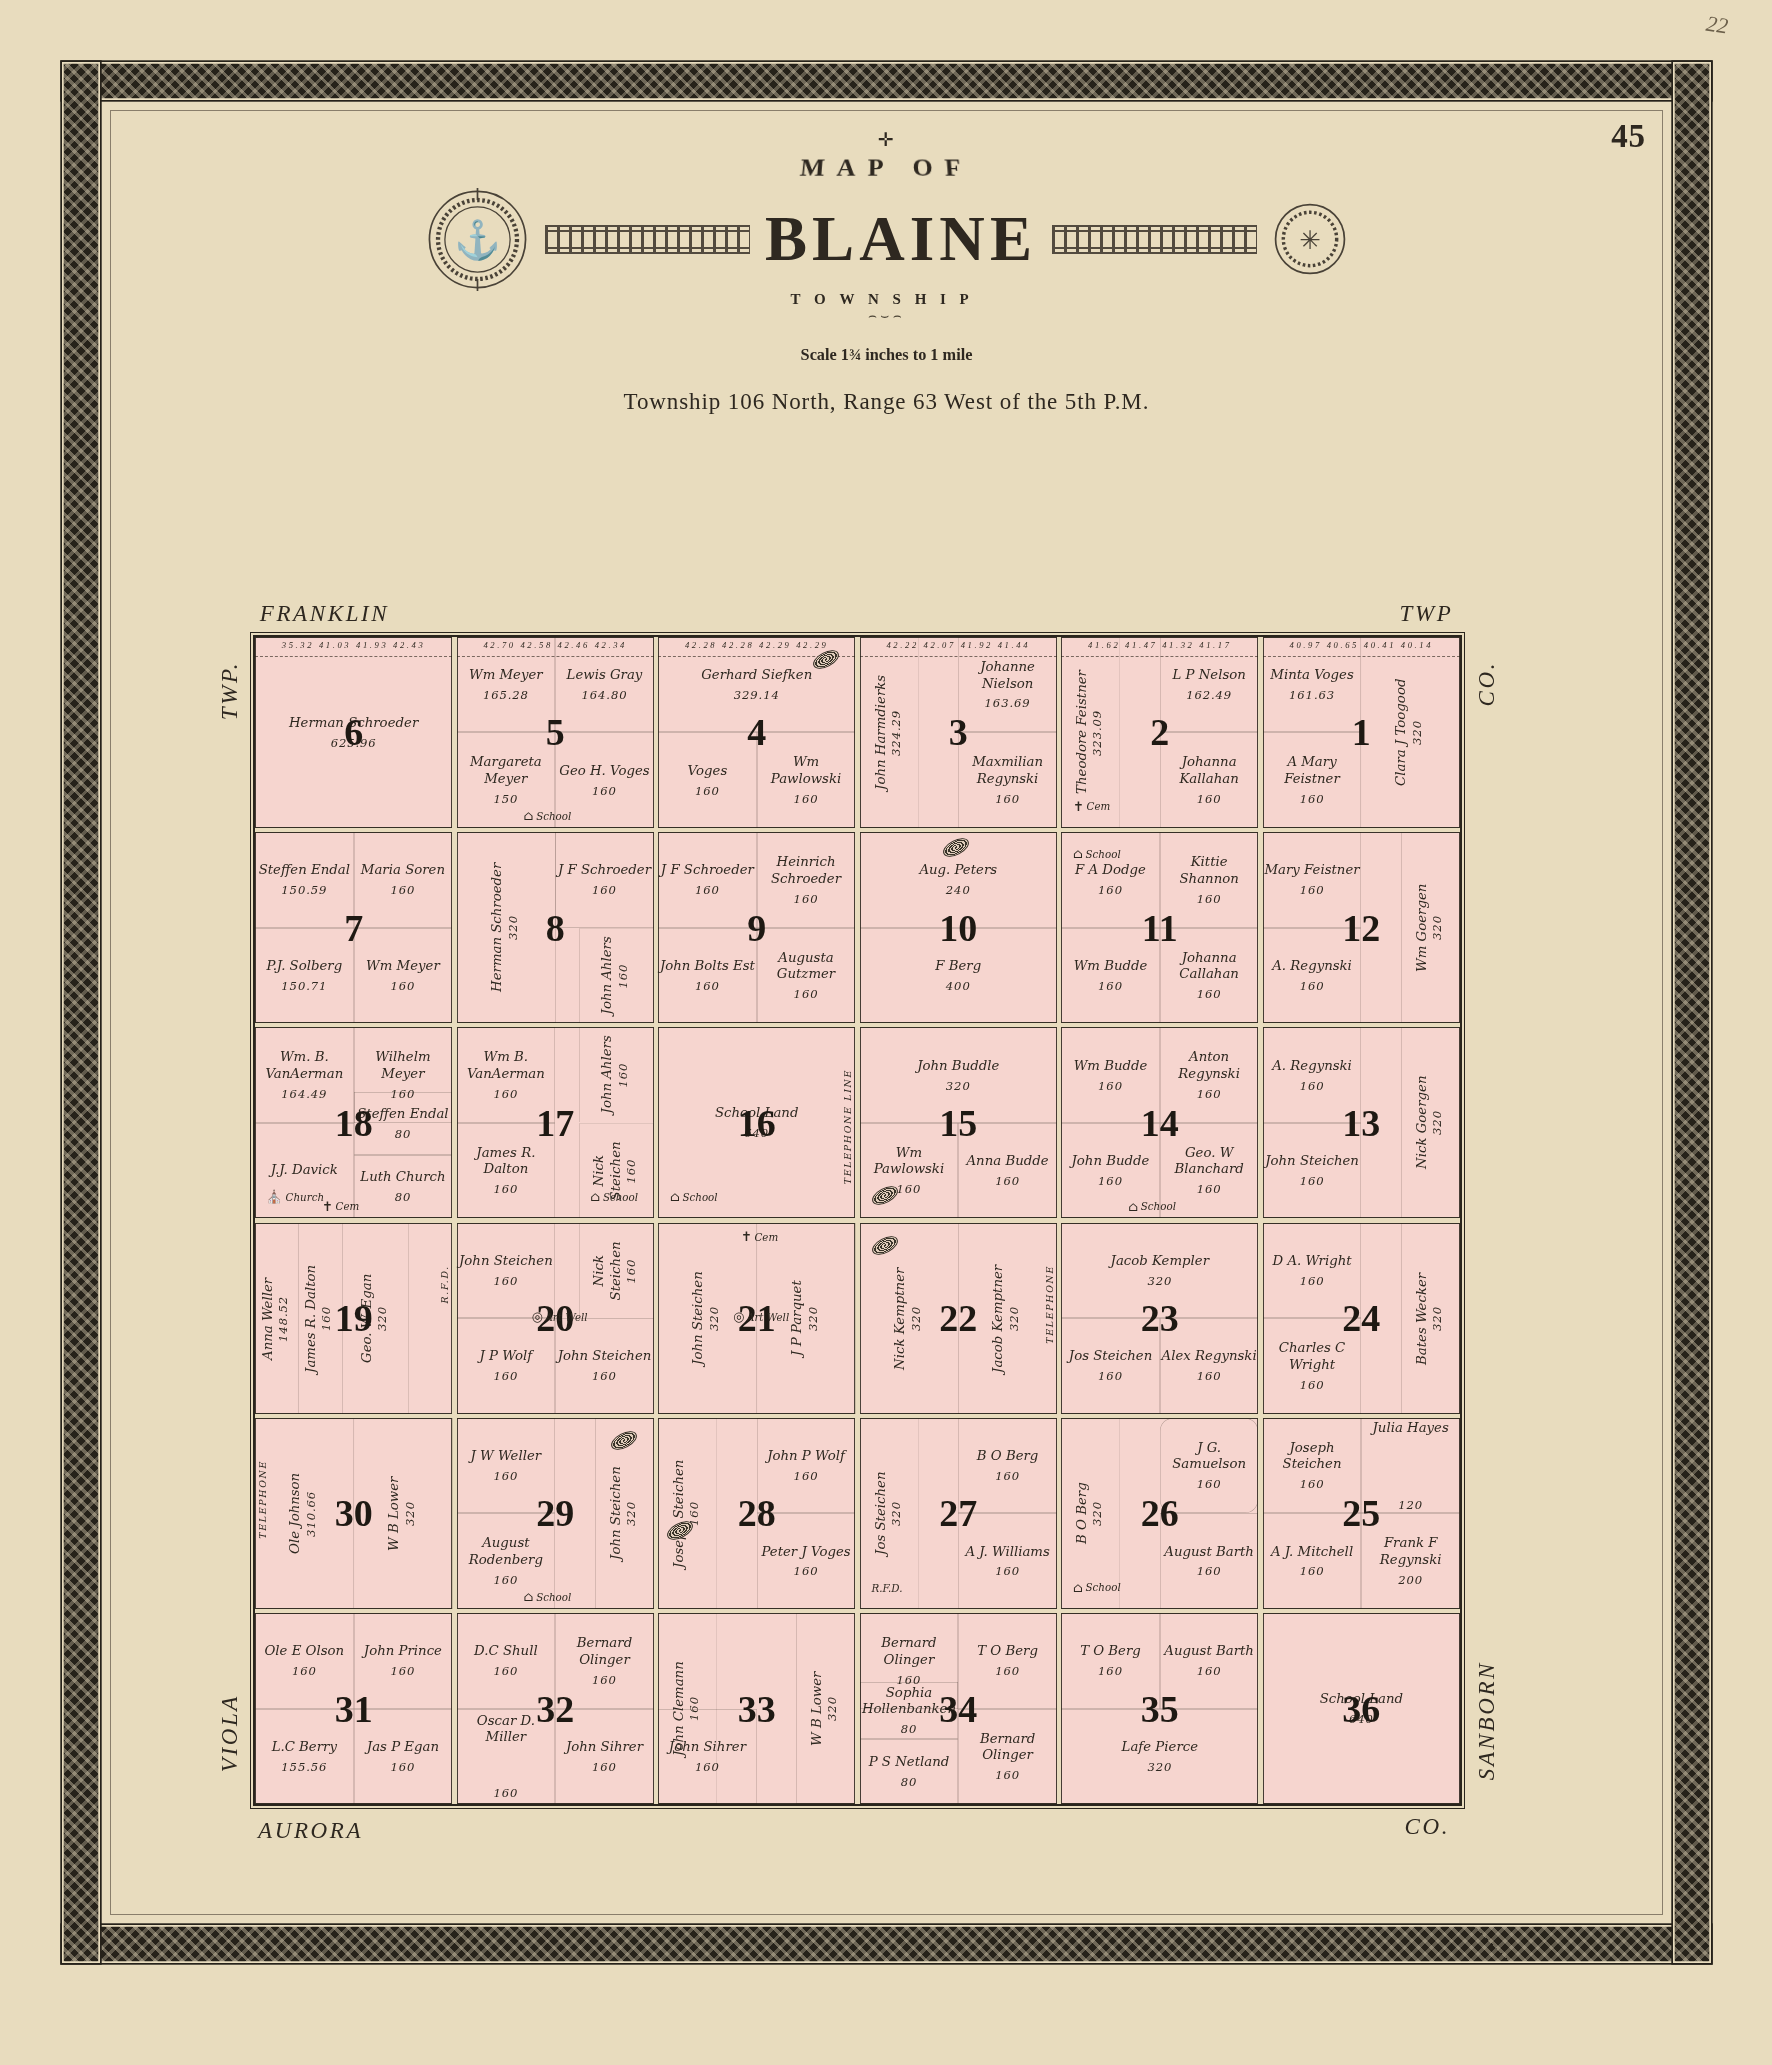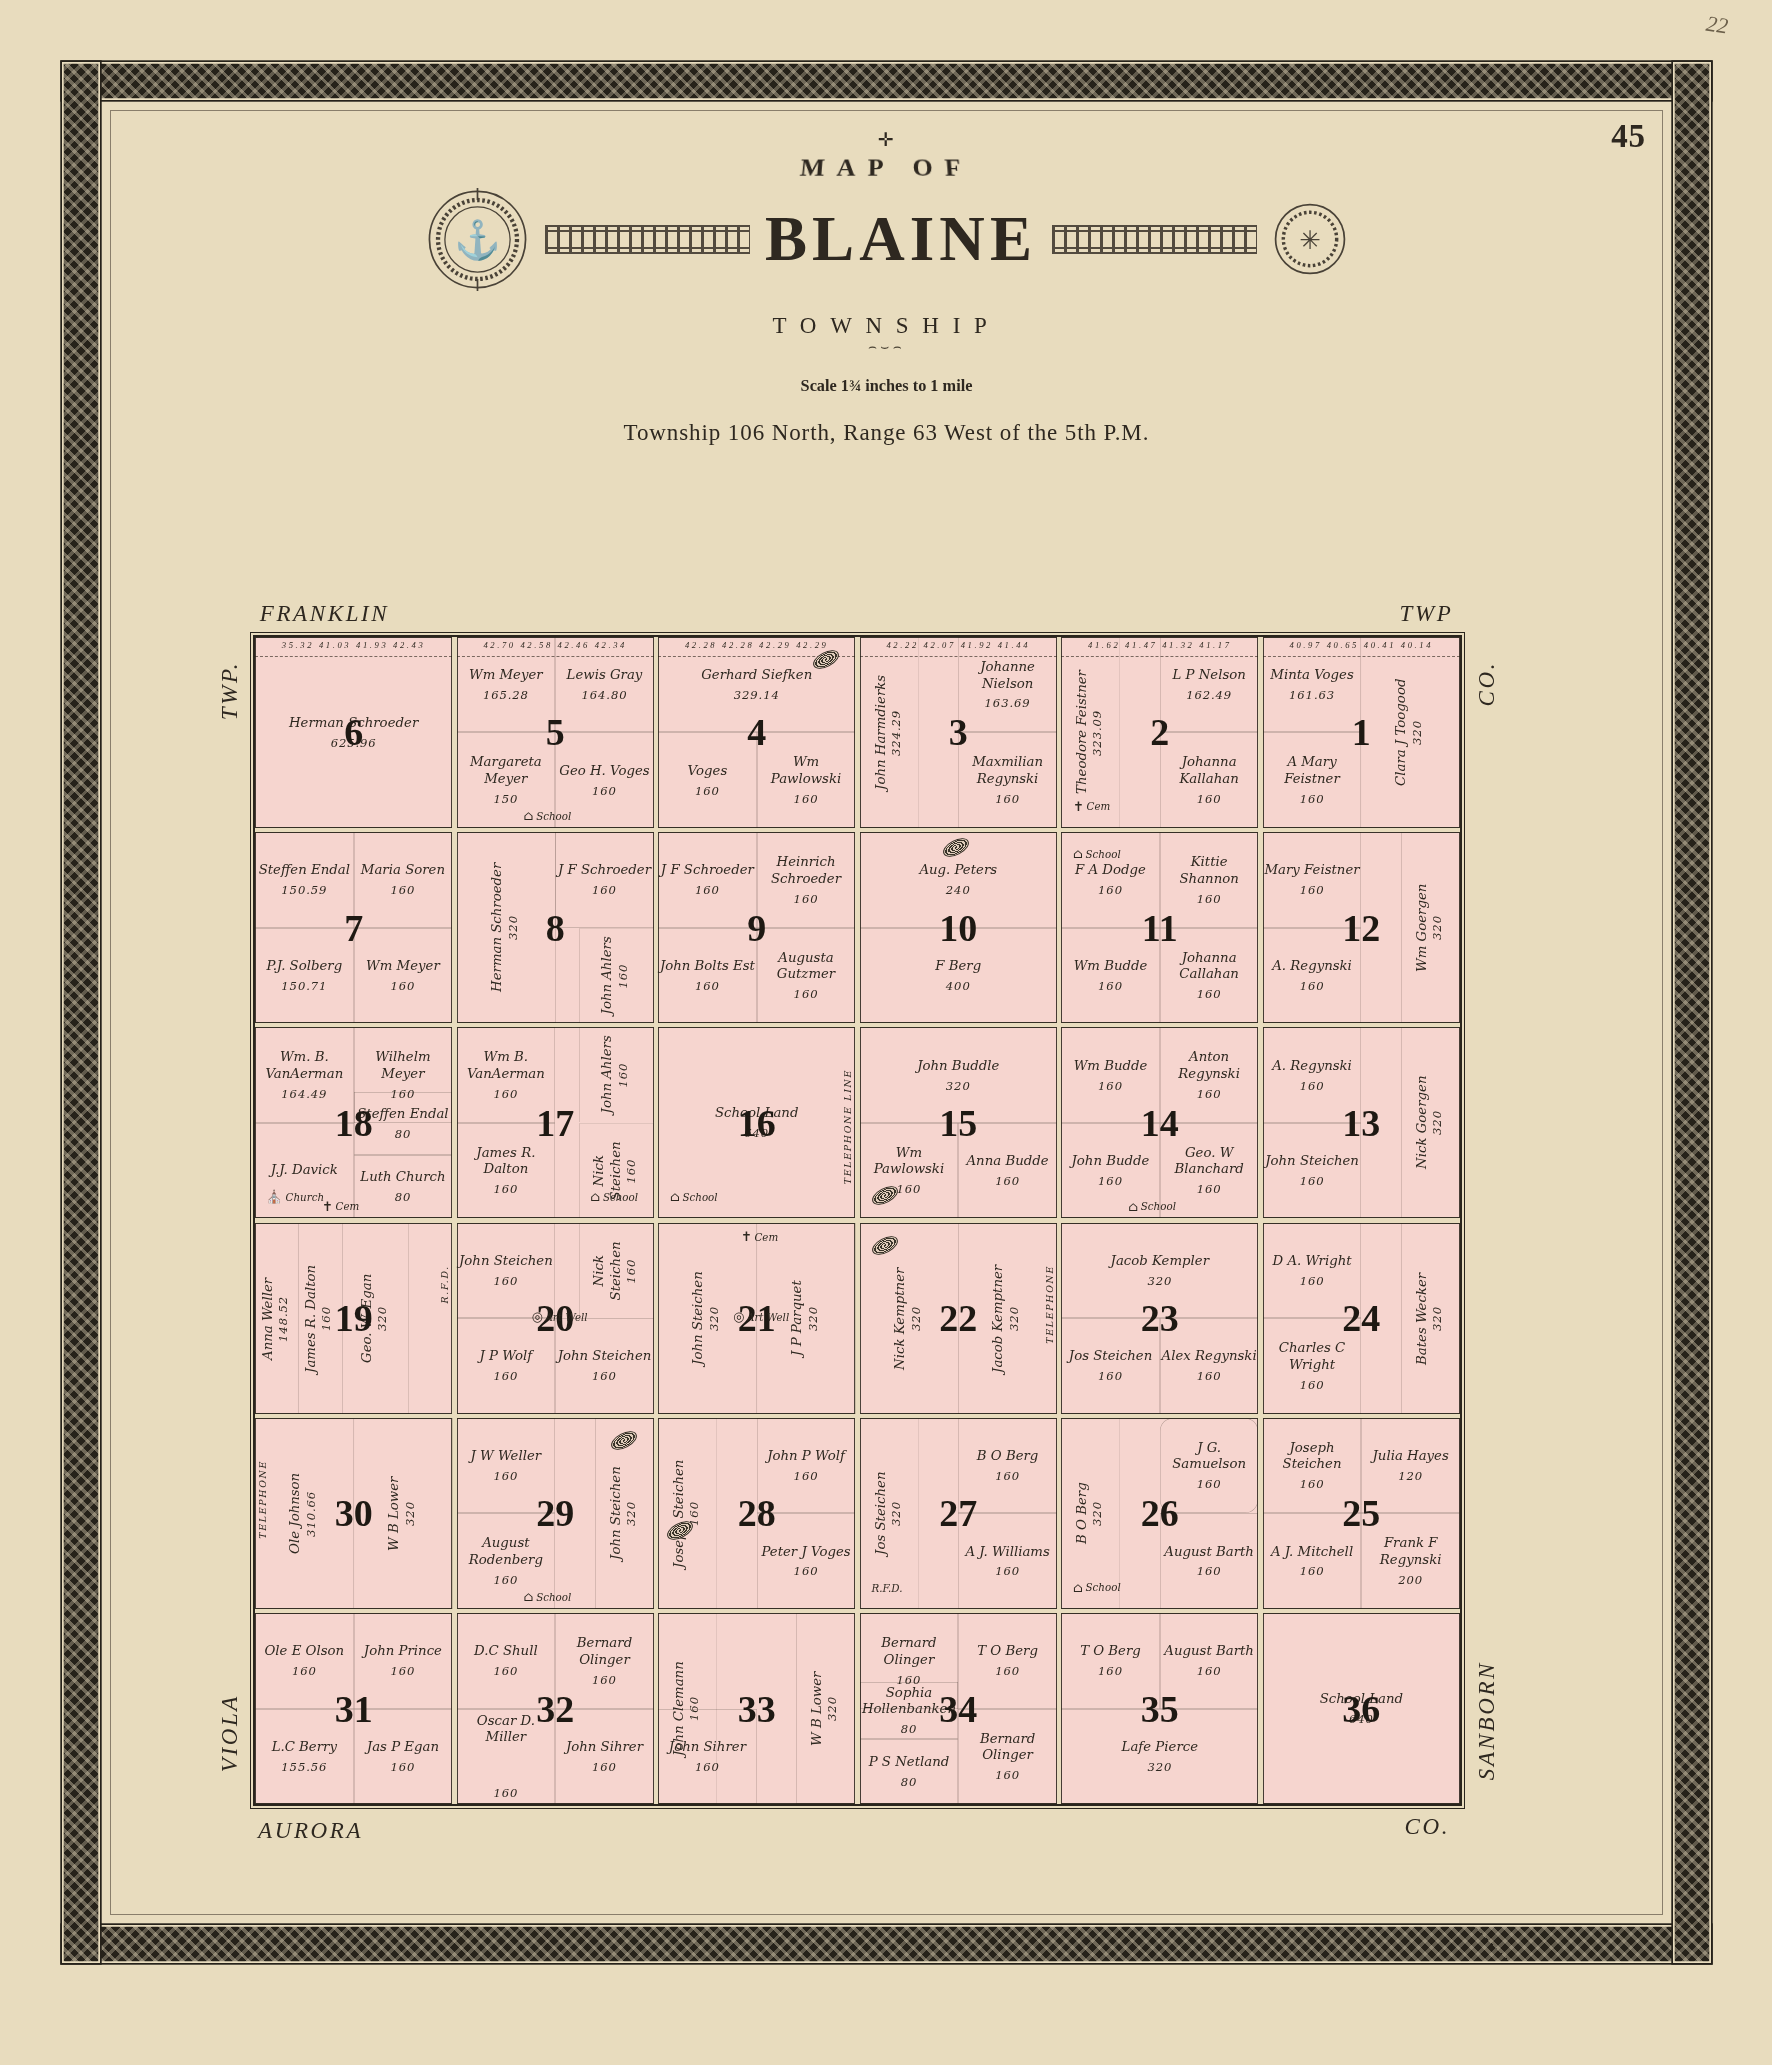--- a/index.html
+++ b/index.html
@@ -24,21 +24,21 @@
   #title .cross{font-size:19px;letter-spacing:1.7px;}
   #map-of{font-size:26px;letter-spacing:12px;font-weight:bold;margin-top:1.7px;
           font-variant:small-caps;transform:perspective(257px) rotateX(18deg);}
   #title-row{display:flex;align-items:center;justify-content:center;gap:15.4px;margin-top:5.1px;}
   .bar{height:29px;width:205px;background:
        repeating-linear-gradient(90deg,#2e2820 0 2.6px,transparent 2.6px 12px),
        linear-gradient(#2e2820 0 1.7px,transparent 1.7px 5.1px,#2e2820 5.1px 6.8px,transparent 6.8px 22px,#2e2820 22px 24px,transparent 24px 27px,#2e2820 27px 29px);
        opacity:.8;}
   #blaine{font-size:63px;font-weight:bold;letter-spacing:5.1px;line-height:1;}
   .medallion{opacity:.85;}
-  #township-sub{font-size:23px;letter-spacing:13.7px;font-weight:normal;margin-top:22px;}
+  #township-sub{font-size:15px;letter-spacing:13.7px;font-weight:bold;margin-top:0;}
   #fan{font-size:13.7px;letter-spacing:3.4px;color:#4a4234;}
   #scale-line{font-size:16.3px;font-weight:bold;margin-top:21px;}
   #range-line{font-size:23px;margin-top:24px;letter-spacing:0.9px;}
 
   
   #map-wrap{position:absolute;left:253px;top:635px;width:1209px;height:1171px;}
   #map{position:absolute;inset:0;display:grid;grid-template-columns:repeat(6,1fr);grid-template-rows:repeat(6,1fr);
        gap:4.3px;background:#e8dcbe;border:2.6px solid #2a251d;outline:0.9px solid #2a251d;outline-offset:2.6px;}
   .section{position:relative;background:#f6d5cf;box-shadow:inset 0 0 0 0.9px #3a332b;}
   .parcel{position:absolute;display:flex;flex-direction:column;align-items:center;justify-content:center;
@@ -649,21 +649,21 @@
             <span class="glyph">⌂</span>
             <span>School</span>
           </div>
           <div class="secnum">26</div>
         </div>
         <div class="section">
           <div class="parcel" style="left: 0%; top: 0%; width: 50%; height: 50%;">
             <span class="pname">Joseph Steichen</span>
             <span class="pacres">160</span>
           </div>
-          <div class="parcel" style="left: 50%; top: 0%; width: 50%; height: 50%;">
+          <div class="parcel" style="left: 50%; top: 0%; width: 50%; height: 50%; justify-content: space-between;">
             <span class="pname">Julia Hayes</span>
             <span class="pacres">120</span>
           </div>
           <div class="parcel" style="left: 0%; top: 50%; width: 50%; height: 50%;">
             <span class="pname">A J. Mitchell</span>
             <span class="pacres">160</span>
           </div>
           <div class="parcel" style="left: 50%; top: 50%; width: 50%; height: 50%;">
             <span class="pname">Frank F Regynski</span>
             <span class="pacres">200</span>

